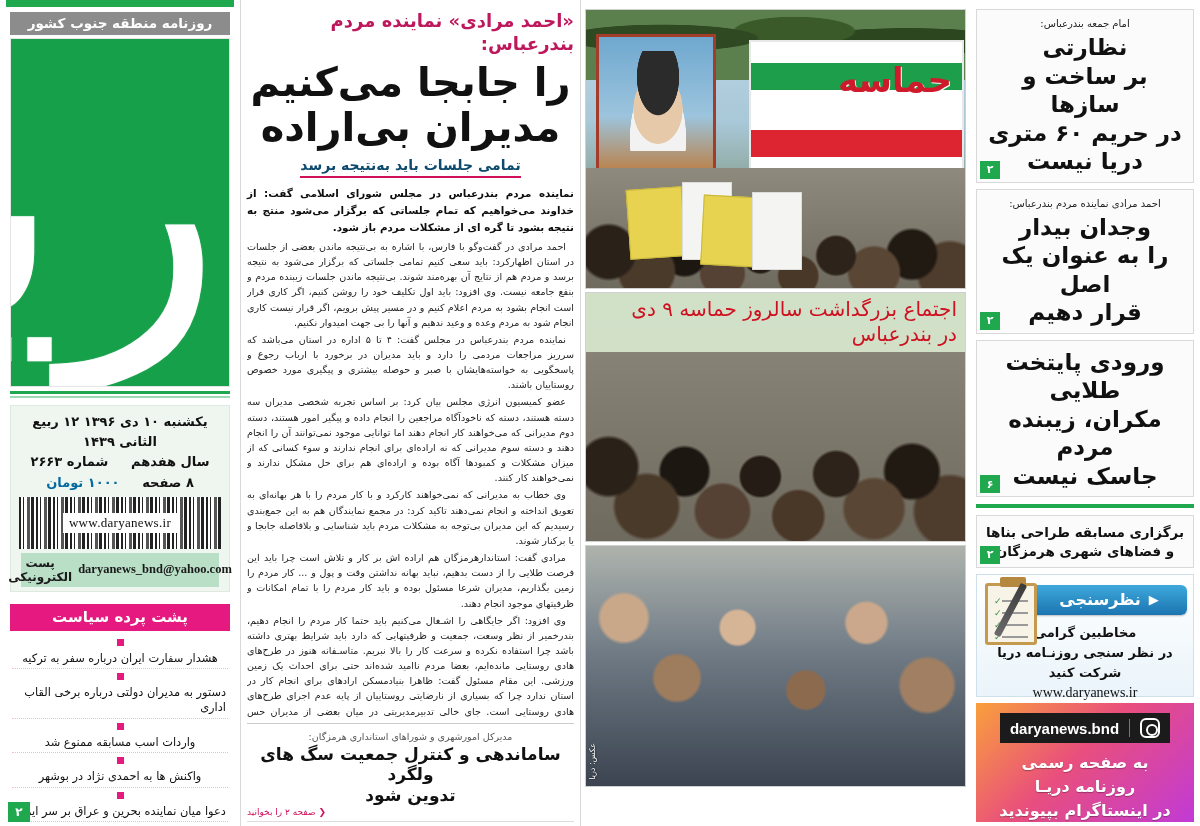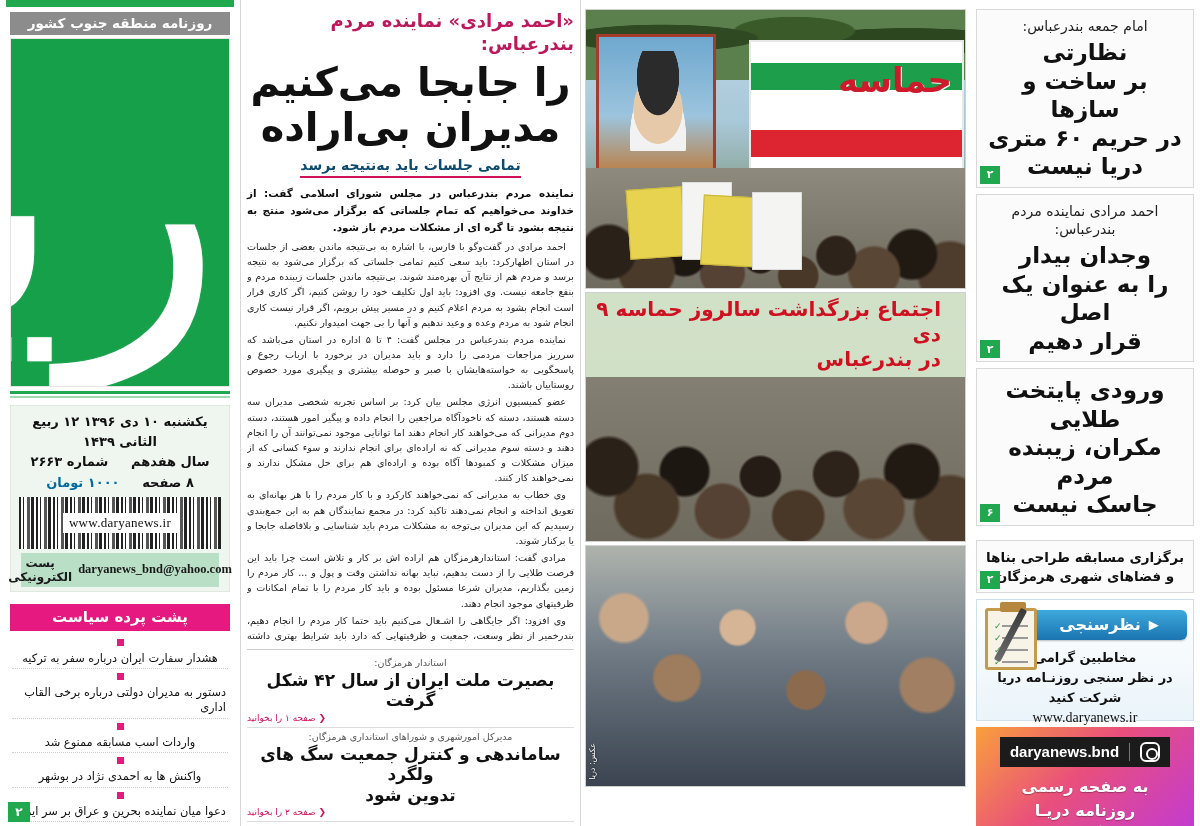--- a/index.html
+++ b/index.html
@@ -200,22 +200,22 @@
   .yellow-flag { position: absolute; width: 56px; height: 70px; background: #e7d34f; border: 1px solid #c9b83e; }
   .yf1 { left: 42px; bottom: 30px; transform: rotate(-4deg); }
   .yf2 { left: 116px; bottom: 22px; transform: rotate(3deg); }
   .white-flag { position: absolute; width: 50px; height: 78px; background: #f4f4f2; border: 1px solid #ddd; }
   .wf1 { left: 96px; bottom: 28px; }
   .wf2 { left: 166px; bottom: 18px; }
 
   .photo-caption {
     position: absolute; right: 0; top: 0; width: 100%;
     background: rgba(214,231,205,.93);
-    color: #cf1020; font-size: 20px; font-weight: bold;
-    padding: 4px 24px 5px 8px; line-height: 1.25; text-align: right;
+    color: #cf1020; font-size: 20px; font-weight: normal;
+    padding: 4px 8px 5px 8px; line-height: 1.25; text-align: right;
   }
   .cap-on-2 { top: 0; }
 
   
   .scene2 { position: absolute; inset: 0; background: linear-gradient(#cfd6cf 0%, #b7bcb2 25%, #8e9488 100%); }
 
   
   .scene3 { position: absolute; inset: 0;
     background:
       radial-gradient(circle at 10% 30%, #c9a88a 0 6%, transparent 7%),
@@ -234,21 +234,21 @@
 
   
   .side-col {
     width: 230px; height: 826px; background: #fff;
     padding: 9px 6px 4px 6px; display: flex; flex-direction: column; gap: 6px;
   }
   .side-item {
     border: 1px solid #d9d9d9; background: #fbfbfb;
     padding: 7px 8px 6px 8px; position: relative; text-align: center;
   }
-  .side-kicker { font-size: 14px; color: #222; margin-bottom: 3px; line-height: 1.3; }
+  .side-kicker { font-size: 10px; color: #222; margin-bottom: 3px; line-height: 1.3; }
   .side-head { font-size: 23px; font-weight: bold; color: #111; line-height: 1.24; }
   .side-head-sm { font-size: 13.5px; font-weight: bold; color: #111; line-height: 1.4; text-align: center; }
   .page-chip {
     width: 20px; height: 18px; background: #1fa84e; color: #fff;
     font-size: 11px; display: flex; align-items: center; justify-content: center;
     position: absolute; right: 3px; bottom: 3px; font-weight: bold;
   }
   .page-chip.left { left: 3px; right: auto; }
   .green-div { height: 4px; background: #1fa84e; margin: 1px 0; }
 
@@ -388,25 +388,20 @@
       <p>احمد مرادی در گفت‌وگو با فارس، با اشاره به بی‌نتیجه ماندن بعضی از جلسات در استان اظهارکرد: باید سعی کنیم تمامی جلساتی که برگزار می‌شود به نتیجه برسد و مردم هم از نتایج آن بهره‌مند شوند. بی‌نتیجه ماندن جلسات زیبنده مردم و بنفع جامعه نیست. وی افزود: باید اول تکلیف خود را روشن کنیم، اگر کاری قرار است انجام بشود به مردم اعلام کنیم و در مسیر پیش برویم، اگر قرار نیست کاری انجام شود به مردم وعده و وعید ندهیم و آنها را بی جهت امیدوار نکنیم.</p>
       <p>نماینده مردم بندرعباس در مجلس گفت: ۴ تا ۵ اداره در استان می‌باشد که سرریز مراجعات مردمی را دارد و باید مدیران در برخورد با ارباب رجوع و پاسخگویی به خواسته‌هایشان با صبر و حوصله بیشتری و پیگیری مورد خصوص روستاییان باشند.</p>
       <p>عضو کمیسیون انرژی مجلس بیان کرد: بر اساس تجربه شخصی مدیران سه دسته هستند، دسته که ناخودآگاه مراجعین را انجام داده و پیگیر امور هستند، دسته دوم مدیرانی که می‌خواهند کار انجام دهند اما توانایی موجود نمی‌توانند آن را انجام دهند و دسته سوم مدیرانی که نه اراده‌ای برای انجام ندارند و سوء کسانی که از میزان مشکلات و کمبودها آگاه بوده و اراده‌ای هم برای حل مشکل ندارند و نمی‌خواهند کار کنند.</p>
       <p>وی خطاب به مدیرانی که نمی‌خواهند کارکرد و با کار مردم را با هر بهانه‌ای به تعویق انداخته و انجام نمی‌دهند تاکید کرد: در مجمع نمایندگان هم به این جمع‌بندی رسیدیم که این مدیران بی‌توجه به مشکلات مردم باید شناسایی و بلافاصله جابجا و یا برکنار شوند.</p>
       <p>مرادی گفت: استاندارهرمزگان هم اراده اش بر کار و تلاش است چرا باید این فرصت طلایی را از دست بدهیم، نباید بهانه نداشتن وقت و پول و ... کار مردم را زمین بگذاریم، مدیران شرعا مسئول بوده و باید کار مردم را با تمام امکانات و ظرفیتهای موجود انجام دهند.</p>
       <p>وی افزود: اگر جایگاهی را اشـغال می‌کنیم باید حتما کار مردم را انجام دهیم، بندرخمیر از نظر وسعت، جمعیت و ظرفیتهایی که دارد باید شرایط بهتری داشته باشد چرا استفاده نکرده و سرعت کار را بالا نبریم. متاسـفانه هنوز در طرح‌های هادی روستایی مانده‌ایم، بعضا مردم ناامید شده‌اند حتی برای احداث یک زمین ورزشی. این مقام مسئول گفت: ظاهرا بنیادمسکن ارادهای برای انجام کار در استان ندارد چرا که بسیاری از نارضایتی روستاییان از پایه عدم اجرای طرح‌های هادی روستایی است. جای خالی تدبیرمدیریتی در میان بعضی از مدیران حس می‌شود.</p>
 
     </div>
 
     <div class="bottom-stories">
-      <div class="bs-item">
-        <div class="bs-kicker">استاندار هرمزگان:</div>
-        <div class="bs-head">بصیرت ملت ایران از سال ۴۲ شکل گرفت</div>
-        <div class="bs-more">❮ صفحه ۱ را بخوانید</div>
-      </div>
       <div class="bs-item">
         <div class="bs-kicker">مدیرکل امورشهری و شوراهای استانداری هرمزگان:</div>
         <div class="bs-head">
           <div>ساماندهی و کنترل جمعیت سگ های ولگرد</div>
           <div>تدوین شود</div>
         </div>
         <div class="bs-more">❮ صفحه ۲ را بخوانید</div>
       </div>
     </div>
   </div>

